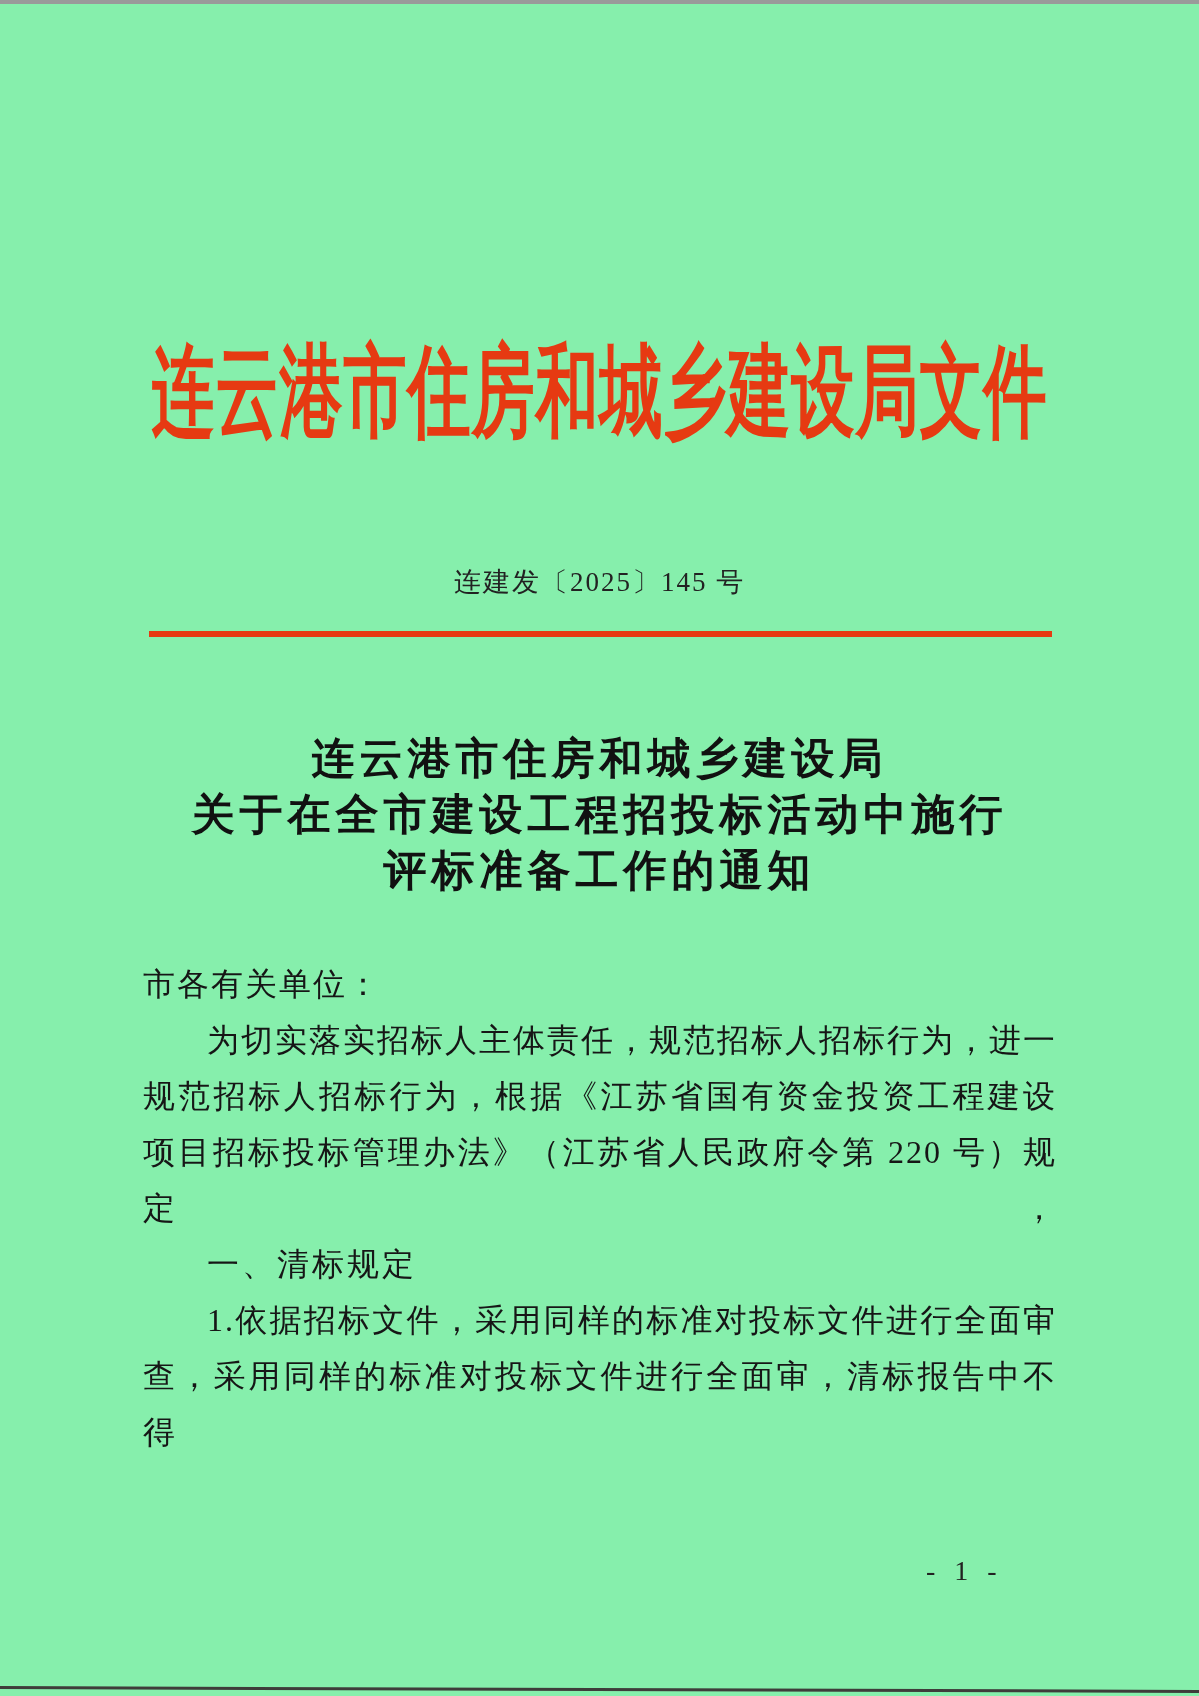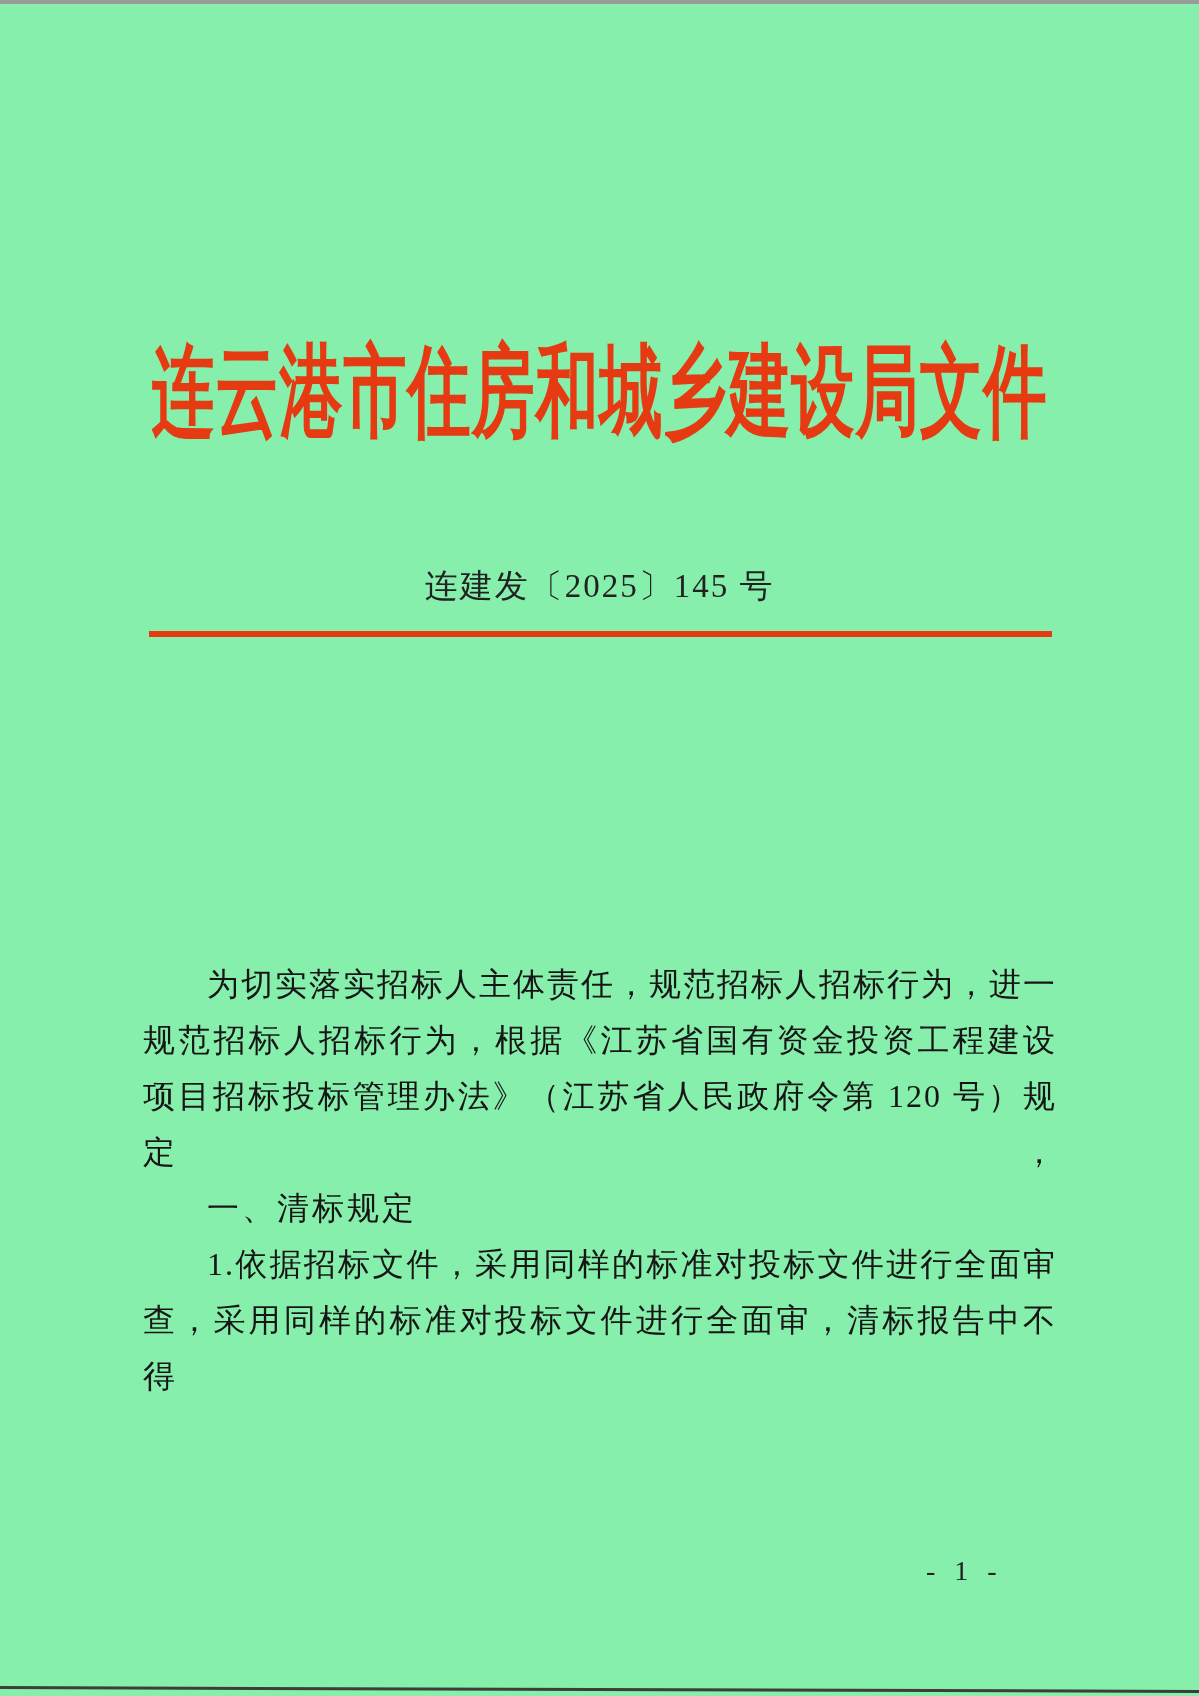--- a/index.html
+++ b/index.html
@@ -33,21 +33,21 @@
     transform: scaleY(1.6);
     transform-origin: center;
     font-family: "Liberation Serif", "DejaVu Serif", serif;
   }
 
   
   .doc-number {
     position: absolute;
     top: 560px; left: 0; right: 0;
     text-align: center;
-    font-size: 33px;
+    font-size: 27px;
     letter-spacing: 2px;
     color: #222;
   }
 
   
   .red-rule {
     position: absolute;
     top: 627px; left: 149px;
     width: 903px; height: 6px;
     background: var(--accent);
@@ -112,25 +112,31 @@
 <div class="page">
 
   <div class="masthead">
     <span class="masthead-text">连云港市住房和城乡建设局文件</span>
   </div>
 
   <div class="doc-number">连建发〔2025〕145 号</div>
 
   <div class="red-rule"></div>
 
+  <div class="doc-title">
+    <div>连云港市住房和城乡建设局</div>
+    <div>关于在全市建设工程招投标活动中施行</div>
+    <div>评标准备工作的通知</div>
+  </div>
 
   <div class="body-text">
+    <div class="line">市各有关单位：</div>
     <div class="line just indent">为切实落实招标人主体责任，规范招标人招标行为，进一</div>
     <div class="line just">规范招标人招标行为，根据《江苏省国有资金投资工程建设</div>
-    <div class="line just">项目招标投标管理办法》（江苏省人民政府令第 120 号）规定，</div>
+    <div class="line just">项目招标投标管理办法》（江苏省人民政府令第 220 号）规定，</div>
     <div class="line heading indent">一、清标规定</div>
     <div class="line just indent">1.依据招标文件，采用同样的标准对投标文件进行全面审</div>
     <div class="line just">查，采用同样的标准对投标文件进行全面审，清标报告中不得</div>
   </div>
 
   <div class="page-number">- 1 -</div>
 
   <div class="scan-edge"></div>
 
 </div>

